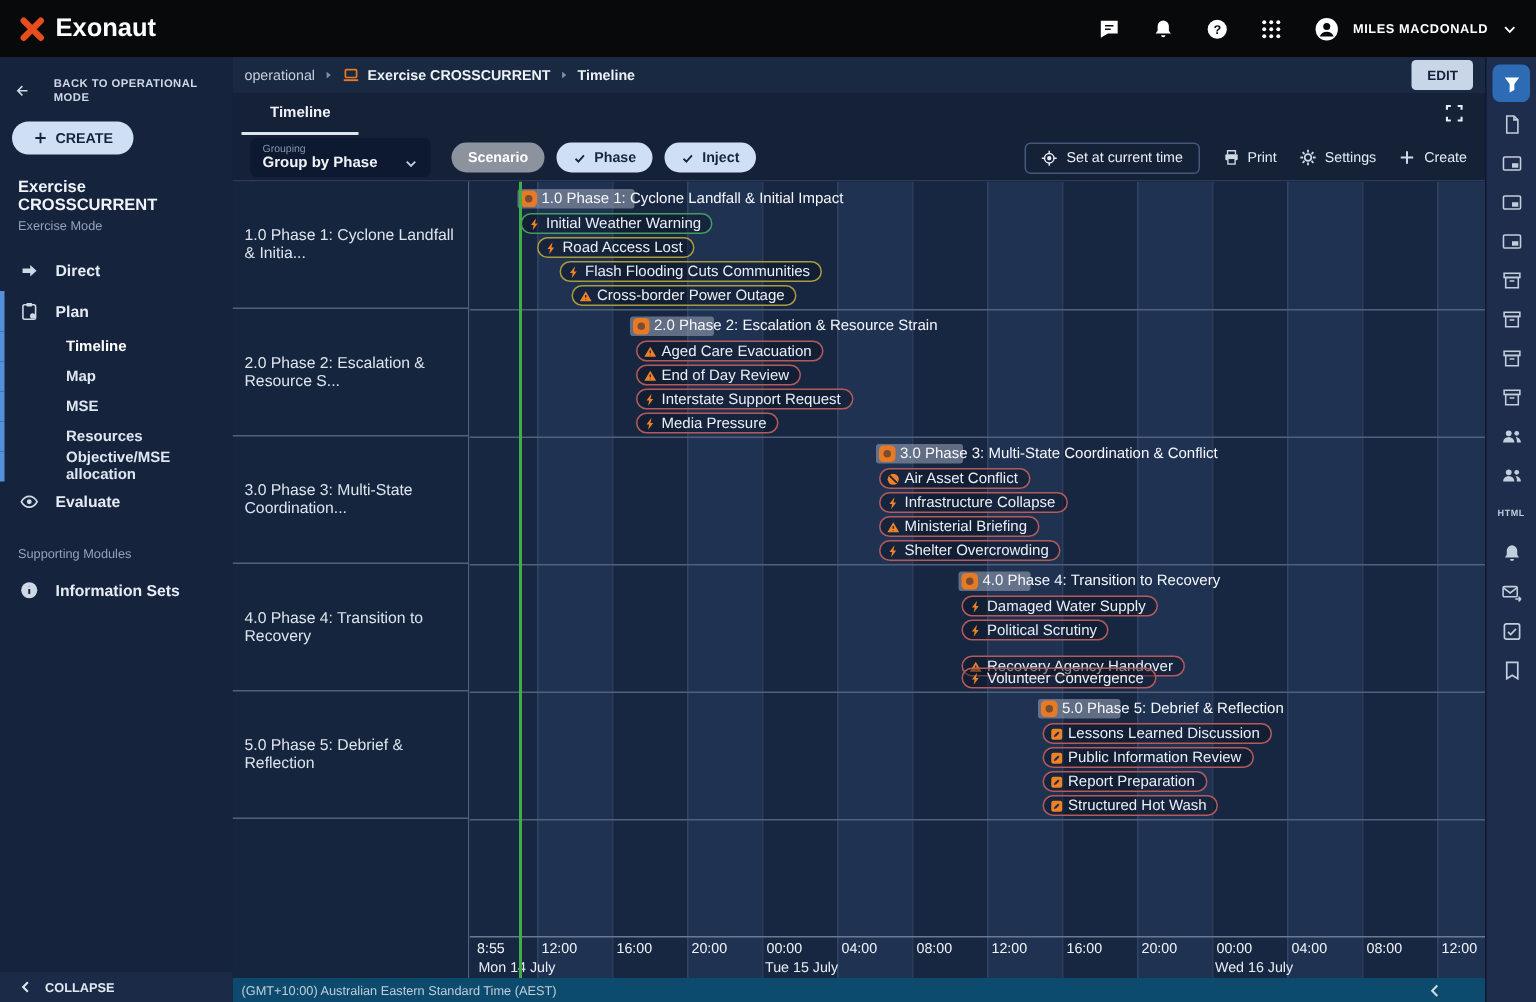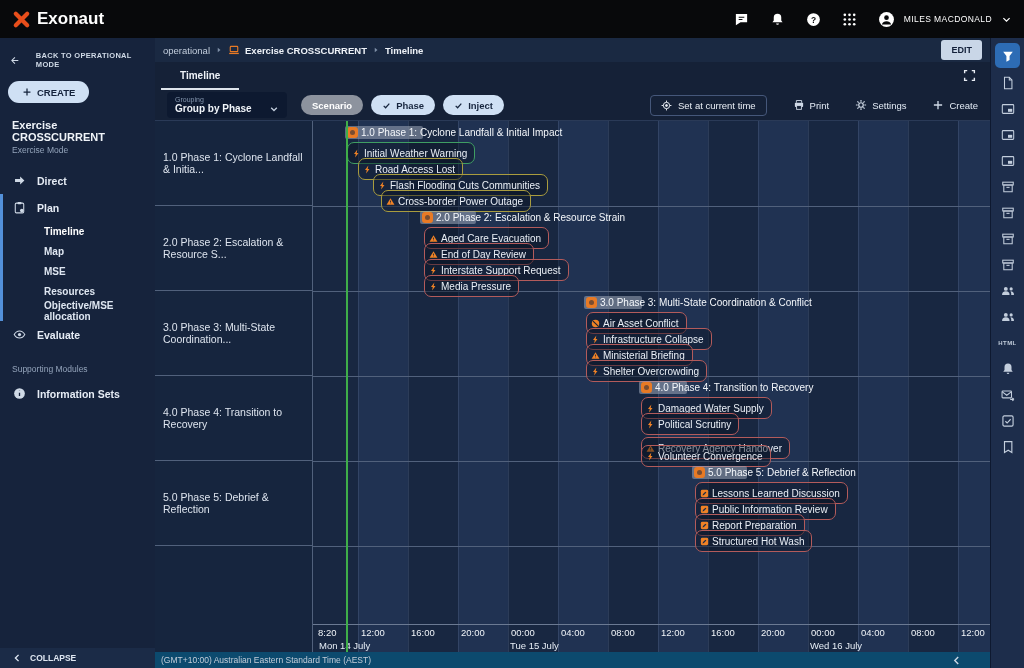--- a/index.html
+++ b/index.html
@@ -4,21 +4,21 @@
 <style>
   *{margin:0;padding:0;box-sizing:border-box}
   body{font-family:"Liberation Sans",sans-serif}
   .app{width:1024px;height:668px;display:flex;flex-direction:column;background:#152137;color:#e8edf4;overflow:hidden;position:relative}
   
   .topbar{flex:0 0 38px;background:#08090b;display:flex;align-items:center;padding:0 12px}
   .brand{display:flex;align-items:center;gap:6px;font-size:17px;font-weight:bold;color:#fff}
   .brand .ic{width:19px;height:19px}
   .top-actions{margin-left:auto;display:flex;align-items:center;gap:21px;color:#fff}
   .top-actions .ic{width:15px;height:15px;color:#fff}
-  .user{display:flex;align-items:center;gap:9px;font-size:8.5px;font-weight:normal;letter-spacing:.4px;color:#fff}
+  .user{display:flex;align-items:center;gap:9px;font-size:8.5px;font-weight:bold;letter-spacing:.4px;color:#fff}
   .user .avatar{width:17px;height:17px}
   .user .chev{width:11px;height:11px}
   
   .main{flex:1;display:flex;min-height:0}
   
   .sidebar{flex:0 0 155px;background:#16233c;position:relative;padding-top:6px}
   .back-row{display:flex;align-items:center;gap:16px;padding:7px 10px;font-size:7.5px;font-weight:bold;color:#cfd9e6;letter-spacing:.3px;cursor:pointer}
   .back-row .ic{width:11px;height:11px}
   .create-btn{margin:5px 0 10px 8px;background:#cfe0f4;color:#15233c;border:none;border-radius:13px;height:22px;padding:0 14px;font-size:9.5px;font-weight:bold;display:inline-flex;align-items:center;gap:5px;cursor:pointer}
   .create-btn .ic{width:10px;height:10px}
@@ -47,21 +47,21 @@
   .toolbar{flex:0 0 30px;display:flex;align-items:center;padding:0 12px}
   .group-select{width:120px;height:26px;background:#0d1930;border-radius:4px;padding:2px 8px;display:flex;flex-direction:column;justify-content:center;cursor:pointer}
   .gs-label{font-size:7px;color:#8395ad}
   .gs-value{font-size:10px;color:#f0f4f9;font-weight:600;display:flex;justify-content:space-between;align-items:center}
   .gs-value .ic{width:10px;height:10px;color:#c3cedd}
   .chips{display:flex;align-items:center;gap:8px;margin-left:14px}
   .chip{height:20px;border-radius:10px;border:none;padding:0 11px;display:inline-flex;align-items:center;gap:5px;font-size:9.5px;font-weight:600;cursor:pointer}
   .chip.on{background:#cfe0f4;color:#17263f}
   .chip.off{background:#8d939e;color:#fff}
   .chip .ic{width:9px;height:9px}
-  .tb-right{margin-left:auto;display:flex;align-items:center;gap:26px}
+  .tb-right{margin-left:auto;display:flex;align-items:center;gap:15px}
   .set-time{display:flex;align-items:center;gap:6px;border:1px solid #45577a;border-radius:4px;padding:4px 10px;font-size:9.5px;color:#e9eef5;background:transparent;cursor:pointer}
   .set-time .ic{width:11px;height:11px}
   .tb-act{display:flex;align-items:center;gap:5px;font-size:9.5px;color:#e2eaf4;background:none;border:none;cursor:pointer}
   .tb-act .ic{width:12px;height:12px;color:#cfd9e6}
   
   .chart{flex:1;display:flex;min-height:0;border-top:1px solid #2a3a57}
   .row-labels{flex:0 0 158px;border-right:1px solid #51617c;background:#16253e}
   .row-label{height:85px;border-bottom:1px solid #51617c;display:flex;align-items:center;padding:0 6px 0 8px;font-size:10.5px;color:#dde4ee}
   .canvas{flex:1;position:relative;overflow:hidden;background:#182741}
   .col{position:absolute;top:0;bottom:0;background:#182741;border-left:1px solid rgba(96,116,150,.28)}
@@ -69,21 +69,21 @@
   .sep{position:absolute;left:0;right:0;height:1px;background:#51617c}
   .now{position:absolute;top:0;bottom:0;width:2px;background:#3fae49;z-index:4}
   .axisline{position:absolute;left:0;right:0;bottom:27px;height:1px;background:#6b7a93;z-index:3}
   .tick{position:absolute;bottom:14px;font-size:9.5px;color:#f0f4f8;z-index:3}
   .day{position:absolute;bottom:1px;font-size:9.5px;color:#e6edf5;z-index:3}
   .phase{position:absolute;height:13px;display:flex;align-items:center;z-index:2;cursor:pointer}
   .dur{position:absolute;left:-2px;top:0;height:13px;background:rgba(158,168,184,.55);border-radius:2px}
   .pchip{position:relative;width:11px;height:11px;border-radius:3px;background:#e87a25;margin-right:3px;flex:0 0 11px}
   .pchip::after{content:"";position:absolute;left:3px;top:3px;width:5px;height:5px;border-radius:50%;background:rgba(30,40,60,.55)}
   .plabel{position:relative;font-size:10px;color:#f4f7fb;white-space:nowrap}
-  .pill{position:absolute;height:22px;display:inline-flex;align-items:center;gap:3px;padding:0 7px 0 4px;border-radius:7px;border:1px solid #888;background:rgba(12,20,36,.45);white-space:nowrap;z-index:2;cursor:pointer}
+  .pill{position:absolute;height:14px;display:inline-flex;align-items:center;gap:3px;padding:0 7px 0 4px;border-radius:7px;border:1px solid #888;background:rgba(12,20,36,.45);white-space:nowrap;z-index:2;cursor:pointer}
   .pill .ic{width:9px;height:9px;color:#ef8226;flex:0 0 9px}
   .pill .lbl{font-size:10px;color:#eaeff6}
   
   .footer{flex:0 0 16px;background:#0c4a6e;display:flex;align-items:center;padding:0 6px}
   .tz{font-size:8.5px;color:#c3cdd9}
   .rail-collapse{margin-left:auto;width:11px;height:11px;color:#cfd9e6;margin-right:22px;cursor:pointer}
   
   .rail{flex:0 0 34px;background:#1d2d4b;display:flex;flex-direction:column;align-items:center;padding-top:5px;gap:3px;border-left:1px solid #0e1930}
   .rail-btn{width:25px;height:23px;display:flex;align-items:center;justify-content:center;background:transparent;border:none;color:#c3cedd;cursor:pointer}
   .rail-btn .ic{width:14px;height:14px}
@@ -486,21 +486,21 @@
             <div class="pill" style="top: 409px; left: 382px; border-color: rgb(179, 91, 91);">
               <span class="ic" style="color: rgb(239, 130, 38);"><svg viewBox="0 0 16 16">
                   <rect x="1.5" y="1.5" width="13" height="13" rx="2.5" fill="currentColor"></rect>
                   <path d="M4.6 11.4l.7-2.4 4.3-4.3 1.7 1.7-4.3 4.3z" fill="#1b2b47"></path>
                 </svg></span>
               <span class="lbl">Structured Hot Wash</span>
             </div>
             <div class="sep" style="top: 425px;"></div>
             <div class="now" style="left: 33px; background: rgb(63, 174, 73);"></div>
             <div class="axisline"></div>
-            <span class="tick" style="left: 5px;">8:20</span>
+            <span class="tick" style="left: 5px;">8:55</span>
             <span class="tick" style="left: 48px;">12:00</span>
             <span class="tick" style="left: 98px;">16:00</span>
             <span class="tick" style="left: 148px;">20:00</span>
             <span class="tick" style="left: 198px;">00:00</span>
             <span class="tick" style="left: 248px;">04:00</span>
             <span class="tick" style="left: 298px;">08:00</span>
             <span class="tick" style="left: 348px;">12:00</span>
             <span class="tick" style="left: 398px;">16:00</span>
             <span class="tick" style="left: 448px;">20:00</span>
             <span class="tick" style="left: 498px;">00:00</span>

